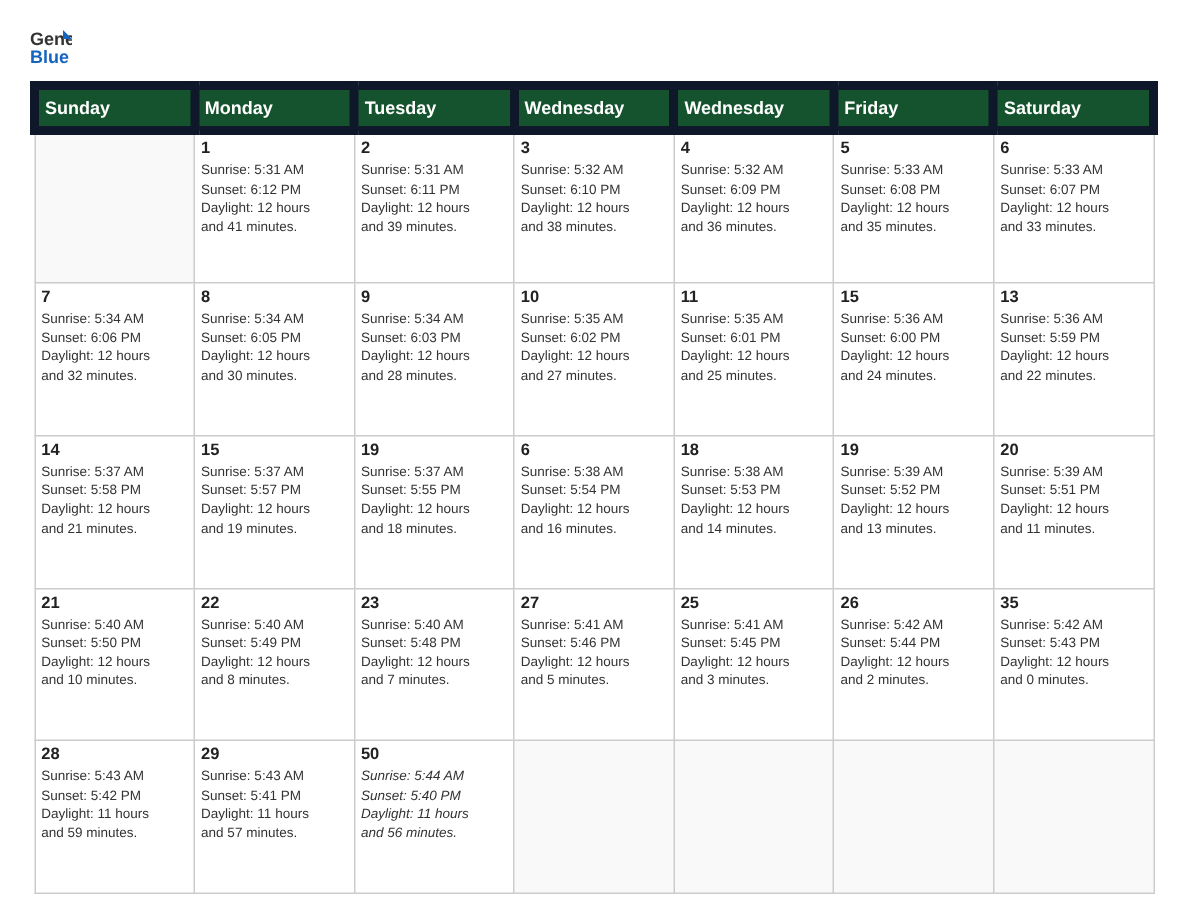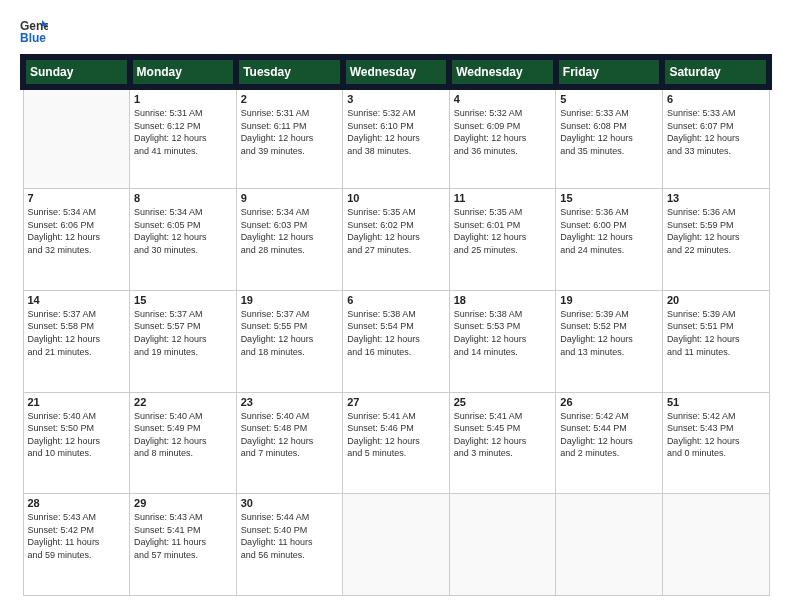--- a/index.html
+++ b/index.html
@@ -305,21 +305,21 @@
 and 3 minutes.</div>
           </td>
           <td>
             <div class="day-num">26</div>
             <div class="day-info" style="white-space: pre-line;">Sunrise: 5:42 AM
 Sunset: 5:44 PM
 Daylight: 12 hours
 and 2 minutes.</div>
           </td>
           <td>
-            <div class="day-num">51</div>
+            <div class="day-num">35</div>
             <div class="day-info" style="white-space: pre-line;">Sunrise: 5:42 AM
 Sunset: 5:43 PM
 Daylight: 12 hours
 and 0 minutes.</div>
           </td>
         </tr>
         <tr>
           <td>
             <div class="day-num">28</div>
             <div class="day-info" style="white-space: pre-line;">Sunrise: 5:43 AM
@@ -328,22 +328,22 @@
 and 59 minutes.</div>
           </td>
           <td>
             <div class="day-num">29</div>
             <div class="day-info" style="white-space: pre-line;">Sunrise: 5:43 AM
 Sunset: 5:41 PM
 Daylight: 11 hours
 and 57 minutes.</div>
           </td>
           <td>
-            <div class="day-num">30</div>
-            <div class="day-info" style="white-space: pre-line;">Sunrise: 5:44 AM
+            <div class="day-num">50</div>
+            <div class="day-info" style="white-space: pre-line; font-style: italic;">Sunrise: 5:44 AM
 Sunset: 5:40 PM
 Daylight: 11 hours
 and 56 minutes.</div>
           </td>
           <td class="empty"></td>
           <td class="empty"></td>
           <td class="empty"></td>
           <td class="empty"></td>
         </tr>
       </tbody>

